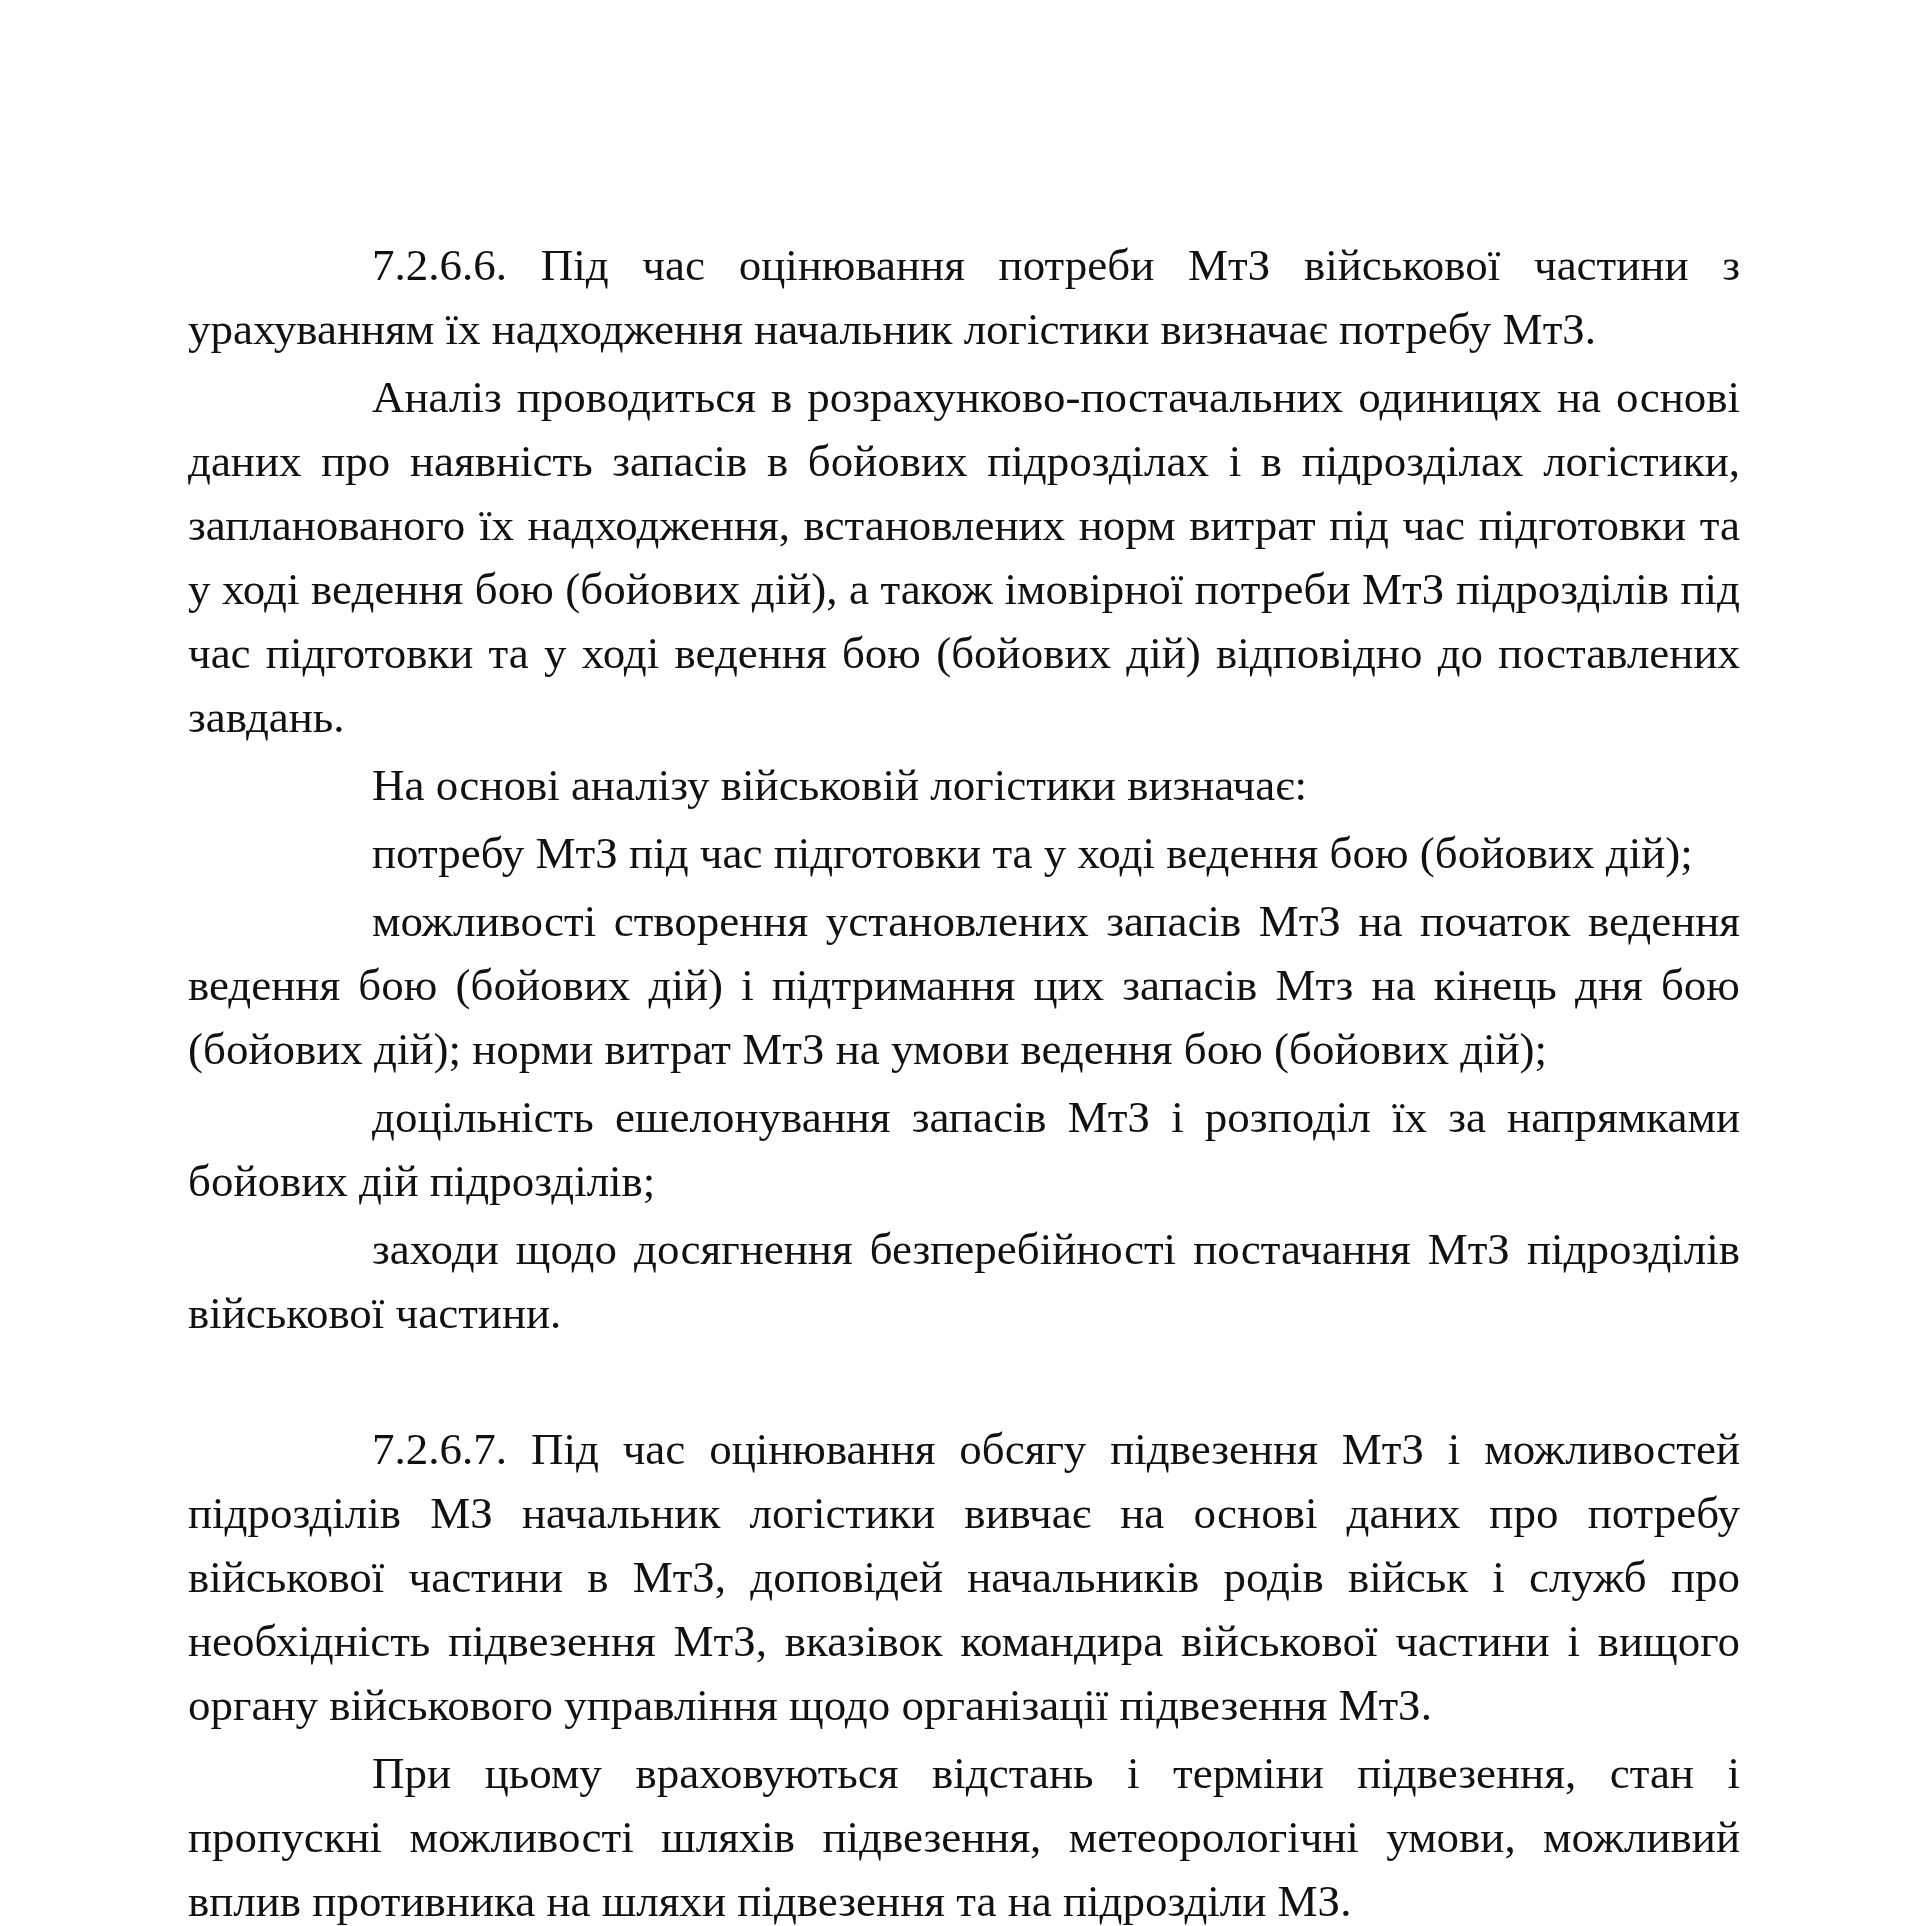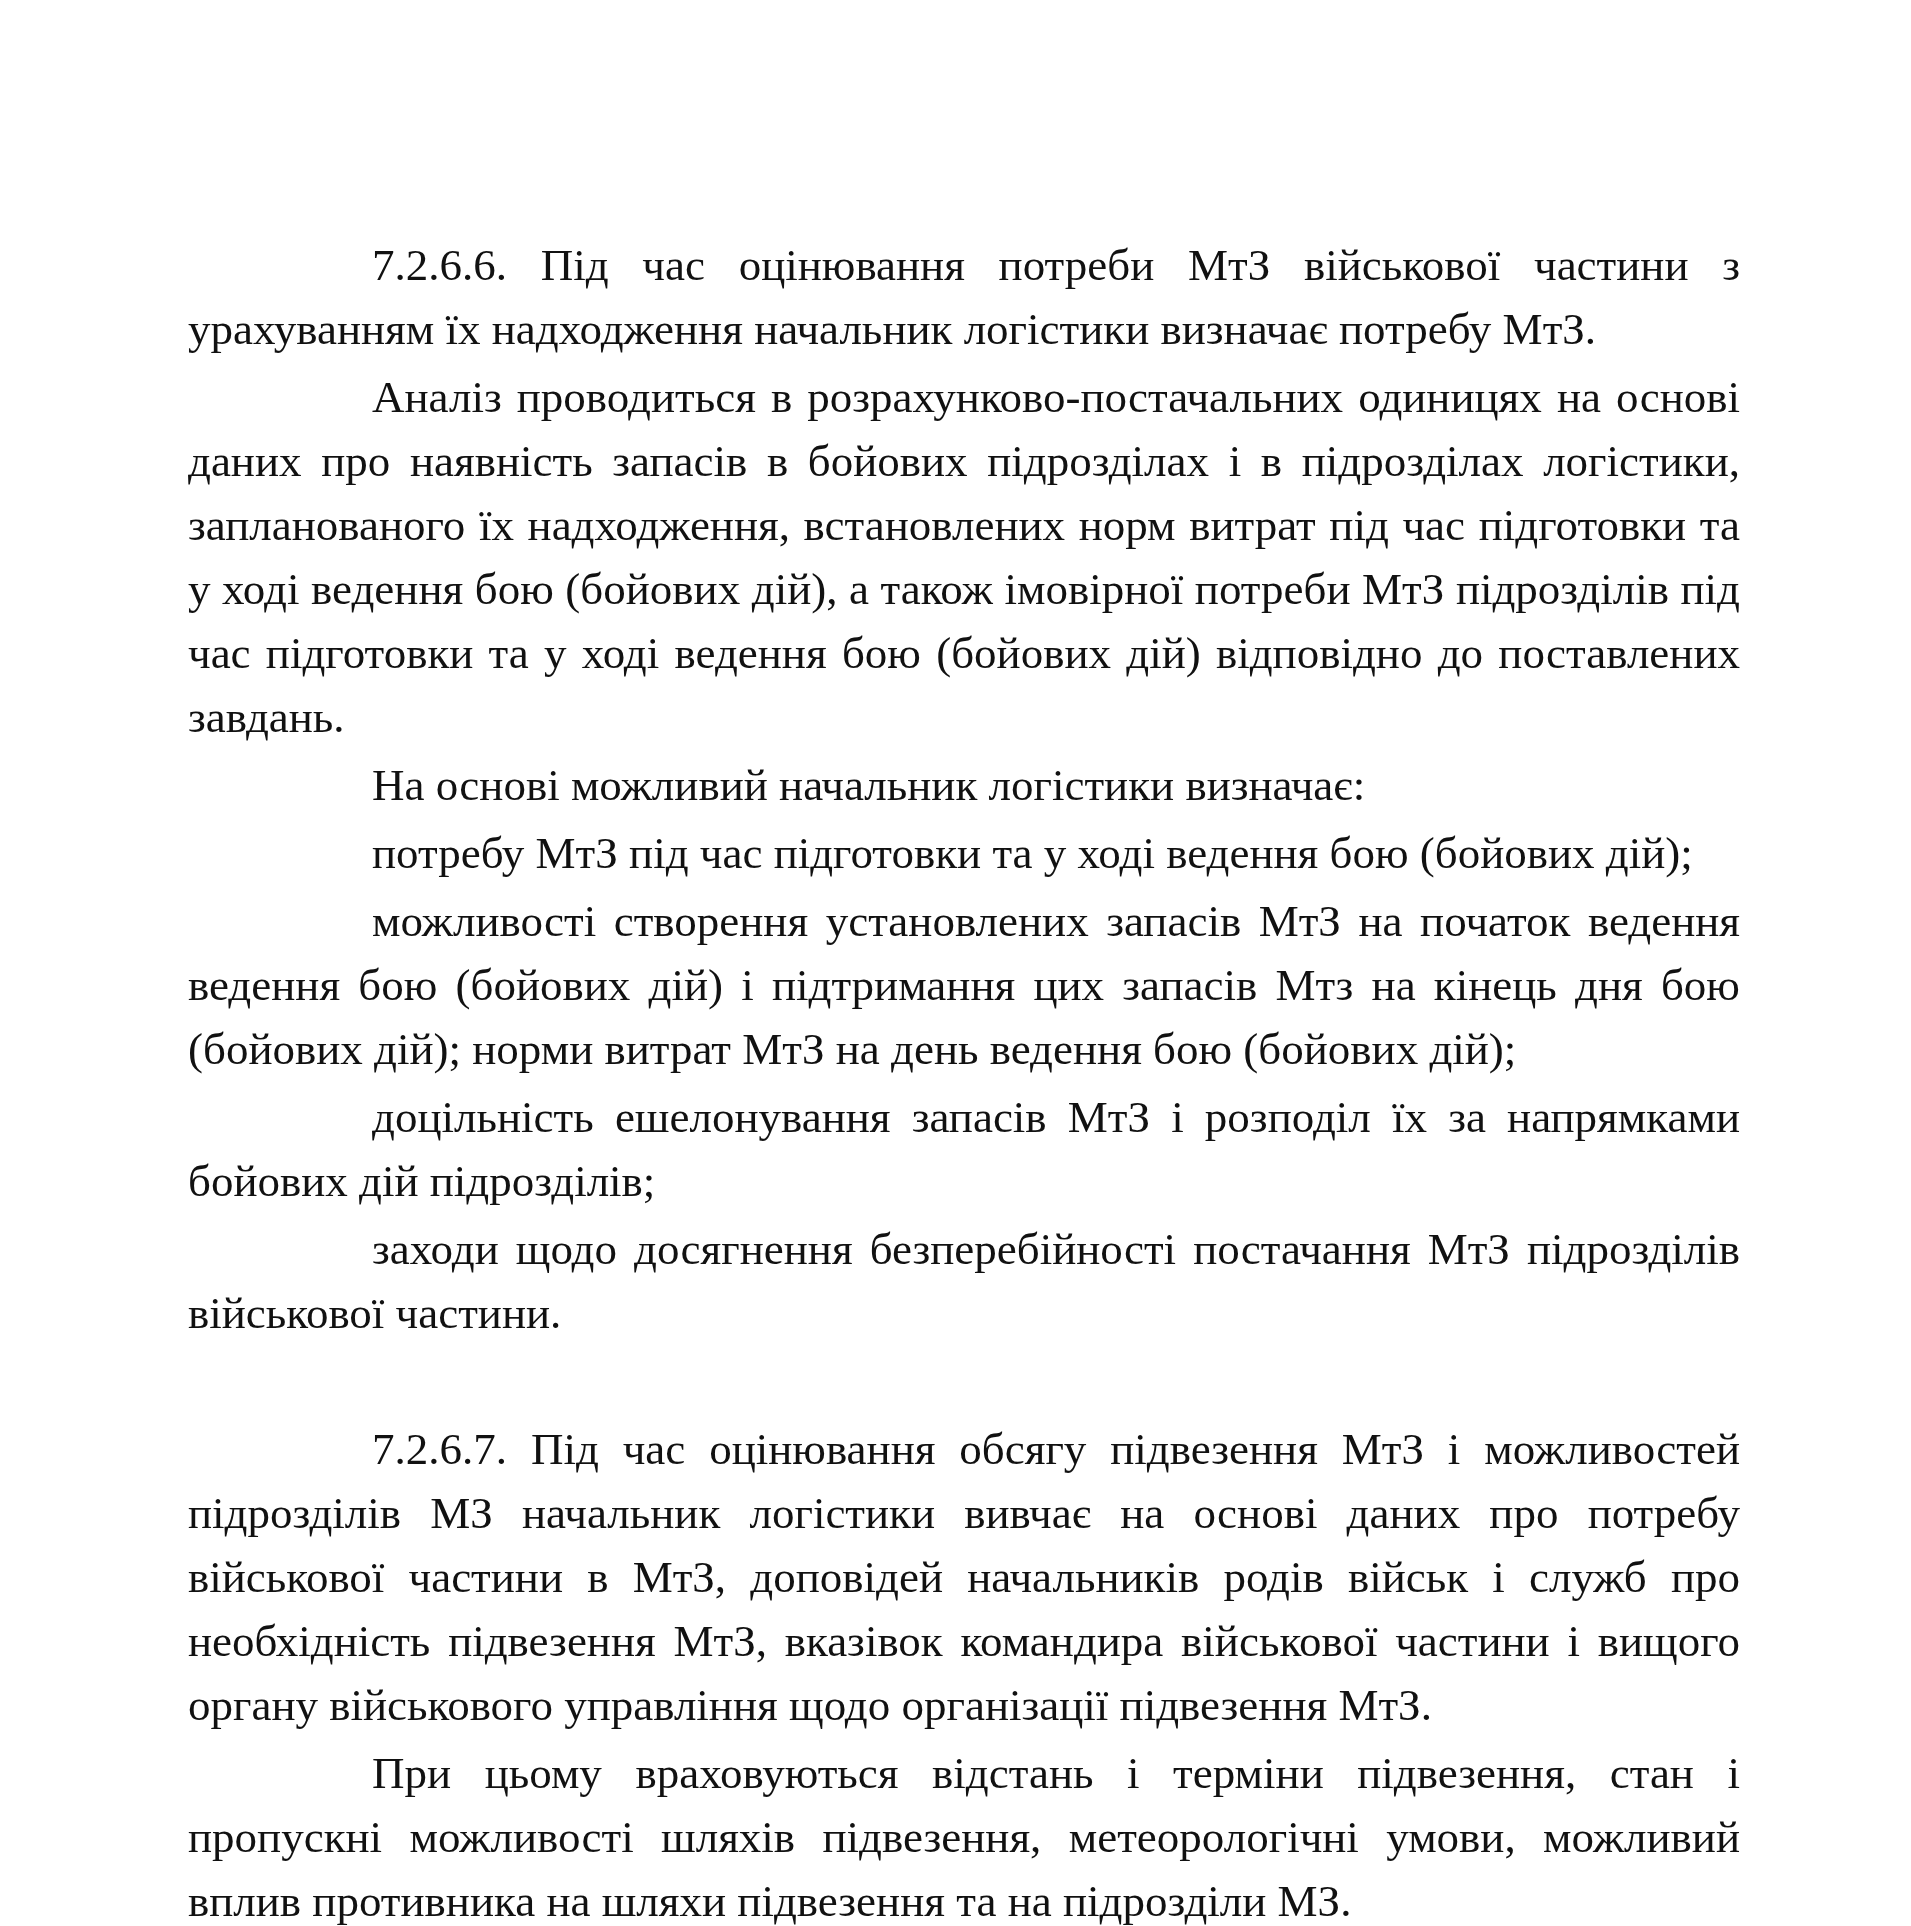--- a/index.html
+++ b/index.html
@@ -22,23 +22,23 @@
   .gap { height: 64px; }
 </style>
 </head>
 <body>
 
 <div class="page">
 
   <section>
     <p class="p">7.2.6.6. Під час оцінювання потреби МтЗ військової частини з урахуванням їх надходження начальник логістики визначає потребу МтЗ.</p>
     <p class="p">Аналіз проводиться в розрахунково-постачальних одиницях на основі даних про наявність запасів в бойових підрозділах і в підрозділах логістики, запланованого їх надходження, встановлених норм витрат під час підготовки та у ході ведення бою (бойових дій), а також імовірної потреби МтЗ підрозділів під час підготовки та у ході ведення бою (бойових дій) відповідно до поставлених завдань.</p>
-    <p class="p">На основі можливий начальник логістики визначає:</p>
+    <p class="p">На основі аналізу військовій логістики визначає:</p>
     <p class="p">потребу МтЗ під час підготовки та у ході ведення бою (бойових дій);</p>
-    <p class="p">можливості створення установлених запасів МтЗ на початок ведення ведення бою (бойових дій) і підтримання цих запасів Мтз на кінець дня бою (бойових дій); норми витрат МтЗ на день ведення бою (бойових дій);</p>
+    <p class="p">можливості створення установлених запасів МтЗ на початок ведення ведення бою (бойових дій) і підтримання цих запасів Мтз на кінець дня бою (бойових дій); норми витрат МтЗ на умови ведення бою (бойових дій);</p>
     <p class="p">доцільність ешелонування запасів МтЗ і розподіл їх за напрямками бойових дій підрозділів;</p>
     <p class="p">заходи щодо досягнення безперебійності постачання МтЗ підрозділів військової частини.</p>
   </section>
 
   <div class="gap"></div>
 
   <section>
     <p class="p">7.2.6.7. Під час оцінювання обсягу підвезення МтЗ і можливостей підрозділів МЗ начальник логістики вивчає на основі даних про потребу військової частини в МтЗ, доповідей начальників родів військ і служб про необхідність підвезення МтЗ, вказівок командира військової частини і вищого органу військового управління щодо організації підвезення МтЗ.</p>
     <p class="p">При цьому враховуються відстань і терміни підвезення, стан і пропускні можливості шляхів підвезення, метеорологічні умови, можливий вплив противника на шляхи підвезення та на підрозділи МЗ.</p>
 

